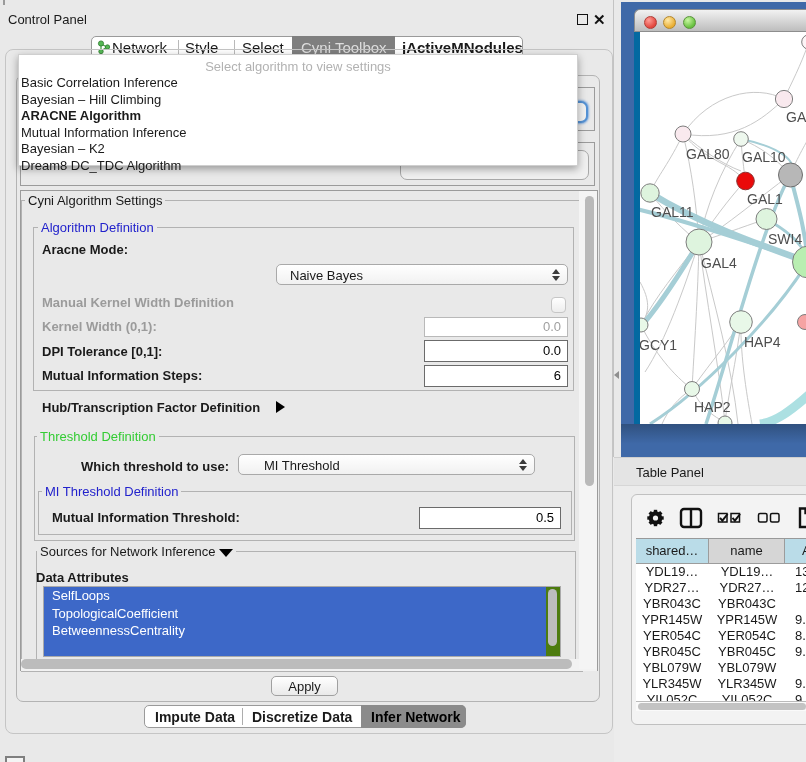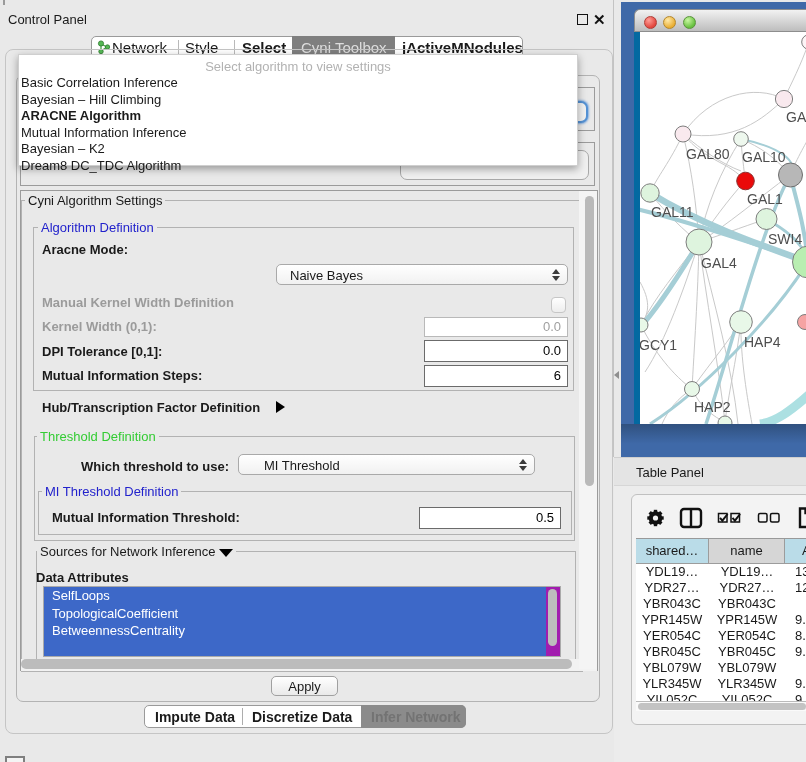--- a/index.html
+++ b/index.html
@@ -233,21 +233,21 @@
       <line x1="4" y1="4" x2="10" y2="7"></line>
         <line x1="4" y1="4" x2="4" y2="11"></line>
         <line x1="4" y1="11" x2="10" y2="7"></line>
     </g>
     <circle cx="4" cy="3.5" r="2.6" fill="#55b855" stroke="#2f7a2f" stroke-width="0.8"></circle>
     <circle cx="10.5" cy="7" r="2.2" fill="#55b855" stroke="#2f7a2f" stroke-width="0.8"></circle>
     <circle cx="4" cy="11.5" r="2.2" fill="#55b855" stroke="#2f7a2f" stroke-width="0.8"></circle>
   </svg>
   <div class="abs" style="left:112px;top:39px;font-size:15px;">Network</div>
   <div class="abs" style="left:185px;top:39px;font-size:15px;">Style</div>
-  <div class="abs" style="left:242px;top:39px;font-size:15px;font-weight:bold;">Select</div>
+  <div class="abs" style="left:242px;top:39px;font-size:15px;">Select</div>
   <div class="abs" style="left:301px;top:39px;font-size:15px;color:#dedede;">Cyni Toolbox</div>
   <div class="abs b" style="left:402px;top:39px;font-size:15px;">jActiveMNodules</div>
 
   <div class="abs" style="left:5px;top:49px;width:608px;height:685px;border:1px solid #c5c5c5;border-radius:8px;box-sizing:border-box;"></div>
 
   <div class="abs" style="left:16px;top:75px;width:584px;height:627px;border:1px solid #b3b3b3;border-radius:7px;box-sizing:border-box;"></div>
 
   <div class="abs" style="left:20px;top:87px;width:575px;height:44px;border:1px solid #9b9b9b;box-sizing:border-box;"></div>
   <div class="abs" style="left:400px;top:101px;width:188px;height:22px;border:2.5px solid #5592d4;border-radius:7px;box-shadow:0 0 2px 1px rgba(100,155,220,0.75);background:#f2f2f2;box-sizing:border-box;"></div>
   <div class="abs" style="left:20px;top:142px;width:575px;height:44px;border:1px solid #9b9b9b;box-sizing:border-box;"></div>
@@ -289,42 +289,42 @@
   <div class="tbt" style="left:42px;top:485px;color:#2222cc;">MI Threshold Definition</div>
 
   <div class="abs b" style="left:52px;top:510px;">Mutual Information Threshold:</div>
   <div class="field fen" style="left:419px;top:507px;width:142px;height:22px;line-height:20px;">0.5</div>
 
   <div class="tb" style="left:36px;top:551px;width:538px;height:119px;border-bottom:none;"></div>
   <div class="tbt" style="left:37px;top:545px;">Sources for Network Inference <span style="display:inline-block;width:0;height:0;border-left:7px solid transparent;border-right:7px solid transparent;border-top:8px solid #000;vertical-align:middle;"></span></div>
 
   <div class="abs b" style="left:36px;top:570px;">Data Attributes</div>
 
-  <div class="abs" style="left:43px;top:586px;width:518px;height:71px;background:#a21caf;border:1px solid #aaa;box-sizing:border-box;overflow:hidden;">
+  <div class="abs" style="left:43px;top:586px;width:518px;height:71px;background:#4d7c0f;border:1px solid #aaa;box-sizing:border-box;overflow:hidden;">
     <div style="position:absolute;left:0;top:0;width:502px;height:71px;background:#3d68c8;color:#fff;">
       <div style="height:17.6px;line-height:17.6px;padding-left:8px;">SelfLoops</div>
       <div style="height:17.6px;line-height:17.6px;padding-left:8px;">TopologicalCoefficient</div>
       <div style="height:17.6px;line-height:17.6px;padding-left:8px;">BetweennessCentrality</div>
     </div>
     <div style="position:absolute;right:3px;top:2px;width:9px;height:57px;background:#bdbdbd;border-radius:4.5px;"></div>
   </div>
 
   <div class="abs" style="left:21px;top:659px;width:576px;height:12px;background:#f2f2f2;"></div>
   <div class="abs" style="left:21px;top:659px;width:551px;height:10px;background:#bcbcbc;border-radius:5px;"></div>
 
   <div class="abs" style="left:579px;top:191px;width:18px;height:478px;background:#f4f4f4;"></div>
   <div class="abs" style="left:584.5px;top:196px;width:9px;height:290px;background:#b9b9b9;border-radius:5px;"></div>
 
   <div class="abs" style="left:271px;top:676px;width:67px;height:20px;border:1px solid #a0a0a0;border-radius:5px;background:linear-gradient(#ffffff,#e9e9e9);text-align:center;line-height:20px;box-sizing:border-box;">Apply</div>
 
   <div class="abs" style="left:144px;top:705px;width:322px;height:23px;background:#fff;border:1px solid #9a9a9a;border-radius:5px;box-sizing:border-box;"></div>
   <div class="abs" style="left:361px;top:705px;width:105px;height:23px;background:#8b8b8b;border-radius:0 5px 5px 0;"></div>
   <div class="abs b" style="left:155px;top:709px;font-size:14px;">Impute Data</div>
   <div class="abs b" style="left:252px;top:709px;font-size:14px;">Discretize Data</div>
-  <div class="abs b" style="left:371px;top:709px;font-size:14px;color:#737373;">Infer Network</div>
+  <div class="abs b" style="left:371px;top:709px;font-size:14px;color:#000000;">Infer Network</div>
   <div class="abs" style="left:242px;top:708px;width:1px;height:17px;background:#adadad;"></div>
 
   <div class="abs" style="left:5px;top:756px;width:20px;height:10px;border:2px solid #7f7f7f;background:#f4f4f4;box-sizing:border-box;"></div>
   <div class="abs" style="left:3px;top:0;width:2px;height:5px;background:#9a9a9a;"></div>
   <div class="abs" style="left:614px;top:371px;width:0;height:0;border-top:4px solid transparent;border-bottom:4px solid transparent;border-right:5px solid #8f8f8f;"></div>
 
   <div class="abs" style="left:18px;top:54px;width:560px;height:112px;box-sizing:border-box;background:#fff;border:1px solid #cfcfcf;
        box-shadow:0 3px 8px rgba(0,0,0,0.35);z-index:50;">
     <div style="text-align:center;color:#b2b2b2;height:20px;line-height:24px;">Select algorithm to view settings</div>
     <div style="padding-left:2px;line-height:16.6px;">

